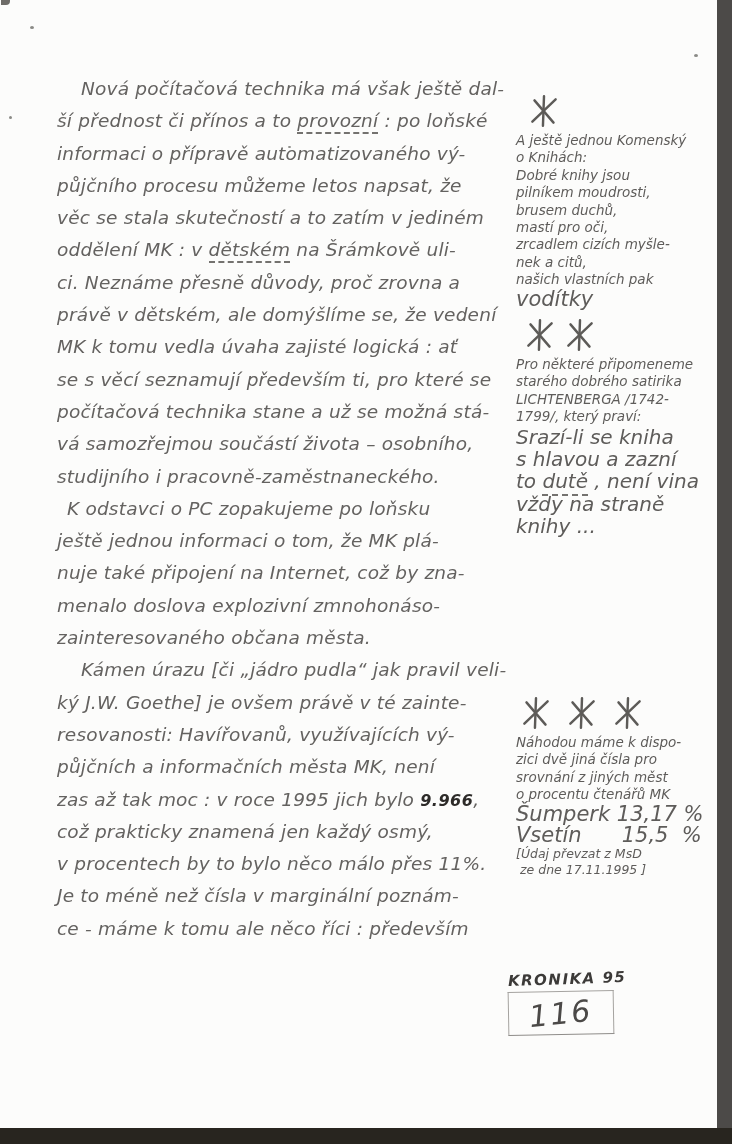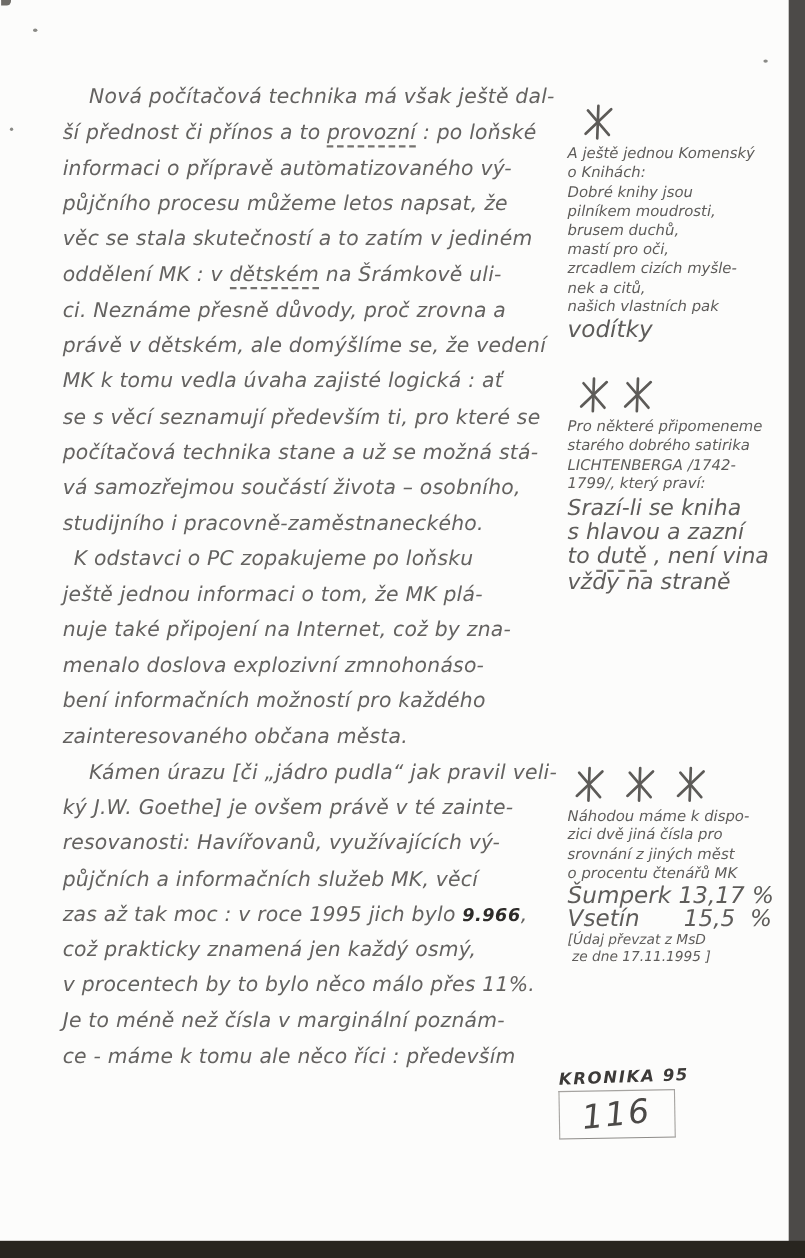--- a/index.html
+++ b/index.html
@@ -30,21 +30,21 @@
   span.b{font-weight:bold;color:#2d2b29;font-size:16px;letter-spacing:.5px;}
 
   
   .note{position:absolute;left:516px;width:206px;color:#5e5c5a;}
   .note .stars{display:flex;gap:4px;padding-left:10px;margin-bottom:2px;}
   .note .line{font-size:13.5px;line-height:17.4px;white-space:pre;}
   .note .line.big{font-size:20px;line-height:22.4px;}
   .note .line.med{font-size:21px;line-height:21px;}
   .note .line.small{font-size:12.5px;line-height:16px;}
   .note-1{top:92px;}
-  .note-2{top:340px;}
+  .note-2{top:316px;}
   .note-2 .stars{padding-left:6px;}
   .note-3{top:694px;}
   .note-3 .stars{gap:10px;padding-left:2px;}
 
   
   .stamp{position:absolute;left:508px;top:970px;color:#3c3a38;}
   .stamp-title{
     font-size:15px;font-weight:bold;letter-spacing:1.5px;
     transform:rotate(-2deg);white-space:nowrap;
   }
@@ -80,26 +80,25 @@
       <div class="line"><span>právě v dětském, ale domýšlíme se, že vedení</span></div>
       <div class="line"><span>MK k tomu vedla úvaha zajisté logická : ať</span></div>
       <div class="line"><span>se s věcí seznamují především ti, pro které se</span></div>
       <div class="line"><span>počítačová technika stane a už se možná stá-</span></div>
       <div class="line"><span>vá samozřejmou součástí života – osobního,</span></div>
       <div class="line"><span>studijního i pracovně-zaměstnaneckého.</span></div>
       <div class="line indent-sm"><span>K odstavci o  PC zopakujeme  po loňsku</span></div>
       <div class="line"><span>ještě jednou informaci o tom, že MK plá-</span></div>
       <div class="line"><span>nuje také připojení na Internet, což by zna-</span></div>
       <div class="line"><span>menalo doslova  explozivní zmnohonáso-</span></div>
-      <div class="line"><span>bení informačních možností pro každého</span></div>
       <div class="line"><span>zainteresovaného občana města.</span></div>
       <div class="line indent"><span>Kámen úrazu [či „jádro pudla“ jak pravil veli-</span></div>
       <div class="line"><span>ký J.W. Goethe] je ovšem právě v té zainte-</span></div>
       <div class="line"><span>resovanosti: Havířovanů, využívajících vý-</span></div>
-      <div class="line"><span>půjčních a informačních služeb MK, věcí</span></div>
+      <div class="line"><span>půjčních a informačních města MK, není</span></div>
       <div class="line"><span>zas až tak moc : v roce 1995 jich bylo </span><span class="b">9.966</span><span>,</span></div>
       <div class="line"><span>což prakticky znamená jen každý osmý,</span></div>
       <div class="line"><span>v procentech by to bylo něco málo přes 11%.</span></div>
       <div class="line"><span>Je to méně než čísla v marginální poznám-</span></div>
       <div class="line"><span>ce - máme k tomu ale něco říci : především</span></div>
     </div>
 
   <div class="note note-1">
     <div class="stars">
         <svg width="36" height="38" viewBox="0 0 34 34">
@@ -143,20 +142,21 @@
       </div>
     <div>
         <div class="line"><span>Pro některé připomeneme</span></div>
         <div class="line"><span>starého dobrého satirika</span></div>
         <div class="line"><span>LICHTENBERGA /1742-</span></div>
         <div class="line"><span>1799/, který praví:</span></div>
         <div class="line big"><span>Srazí-li se kniha</span></div>
         <div class="line big"><span>s hlavou a zazní</span></div>
         <div class="line big"><span>to </span><span class="u">dutě</span><span> , není vina</span></div>
         <div class="line big"><span>vždy na straně</span></div>
+        <div class="line big"><span>knihy ...</span></div>
       </div>
   </div>
 
   <div class="note note-3">
     <div class="stars">
         <svg width="36" height="38" viewBox="0 0 34 34">
           <g stroke="#5d5b58" stroke-width="2.3" stroke-linecap="round" fill="none">
             <line x1="6" y1="27" x2="28" y2="6"></line>
             <line x1="8" y1="7" x2="26" y2="28"></line>
             <line x1="17" y1="3" x2="16" y2="31"></line>

